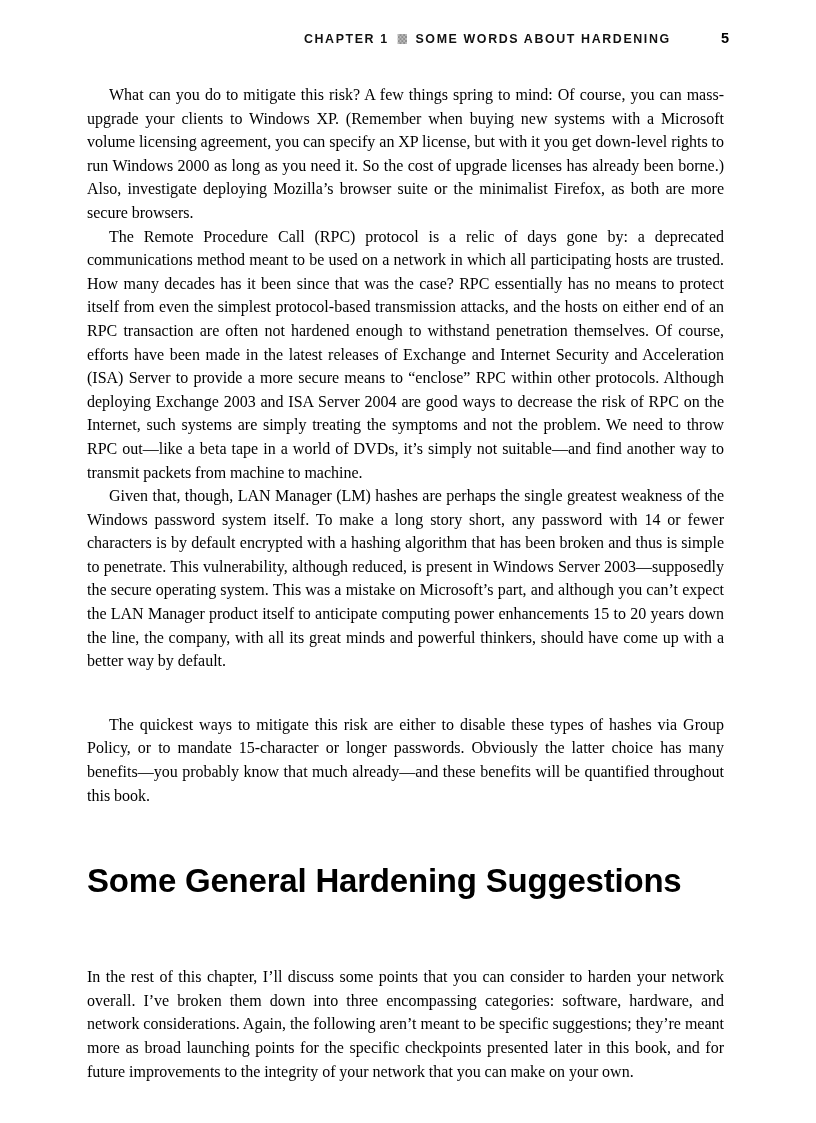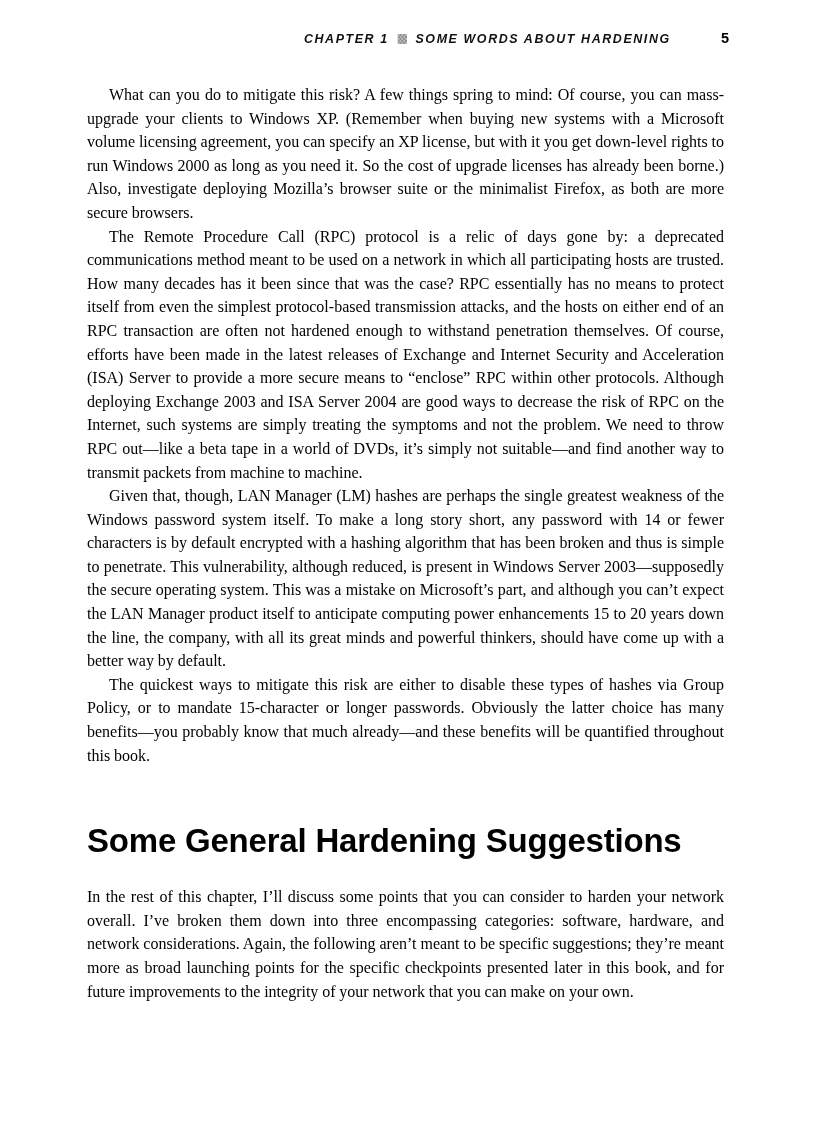--- a/index.html
+++ b/index.html
@@ -29,21 +29,20 @@
     height: 20px;
     display: flex;
     align-items: center;
     justify-content: flex-end;
   }
   .rh-inner {
     display: flex;
     align-items: flex-start;
     flex: 1 1 auto;
     justify-content: flex-end;
-    font-style: italic;
   }
   .rh-text {
     font-family: "Liberation Sans Narrow", "Liberation Sans", sans-serif;
     font-weight: bold;
     font-size: 13.5px;
     letter-spacing: 1.75px;
     color: #111111;
     white-space: nowrap;
     transform: scaleX(0.92);
     transform-origin: right center;
@@ -88,20 +87,21 @@
     text-indent: 22px;
     hyphens: manual;
     -webkit-hyphens: manual;
     word-spacing: -0.15px;
   }
   p.body.noindent {
     text-indent: 0;
   }
   p.body.lastline-left {
     text-align-last: left;
+    margin-top: 40px;
   }
 
   
   h2.section-heading {
     margin: 0;
     font-family: "Liberation Sans Narrow", "Liberation Sans", sans-serif;
     font-weight: bold;
     font-size: 34px;
     line-height: 38px;
     letter-spacing: -0.2px;

